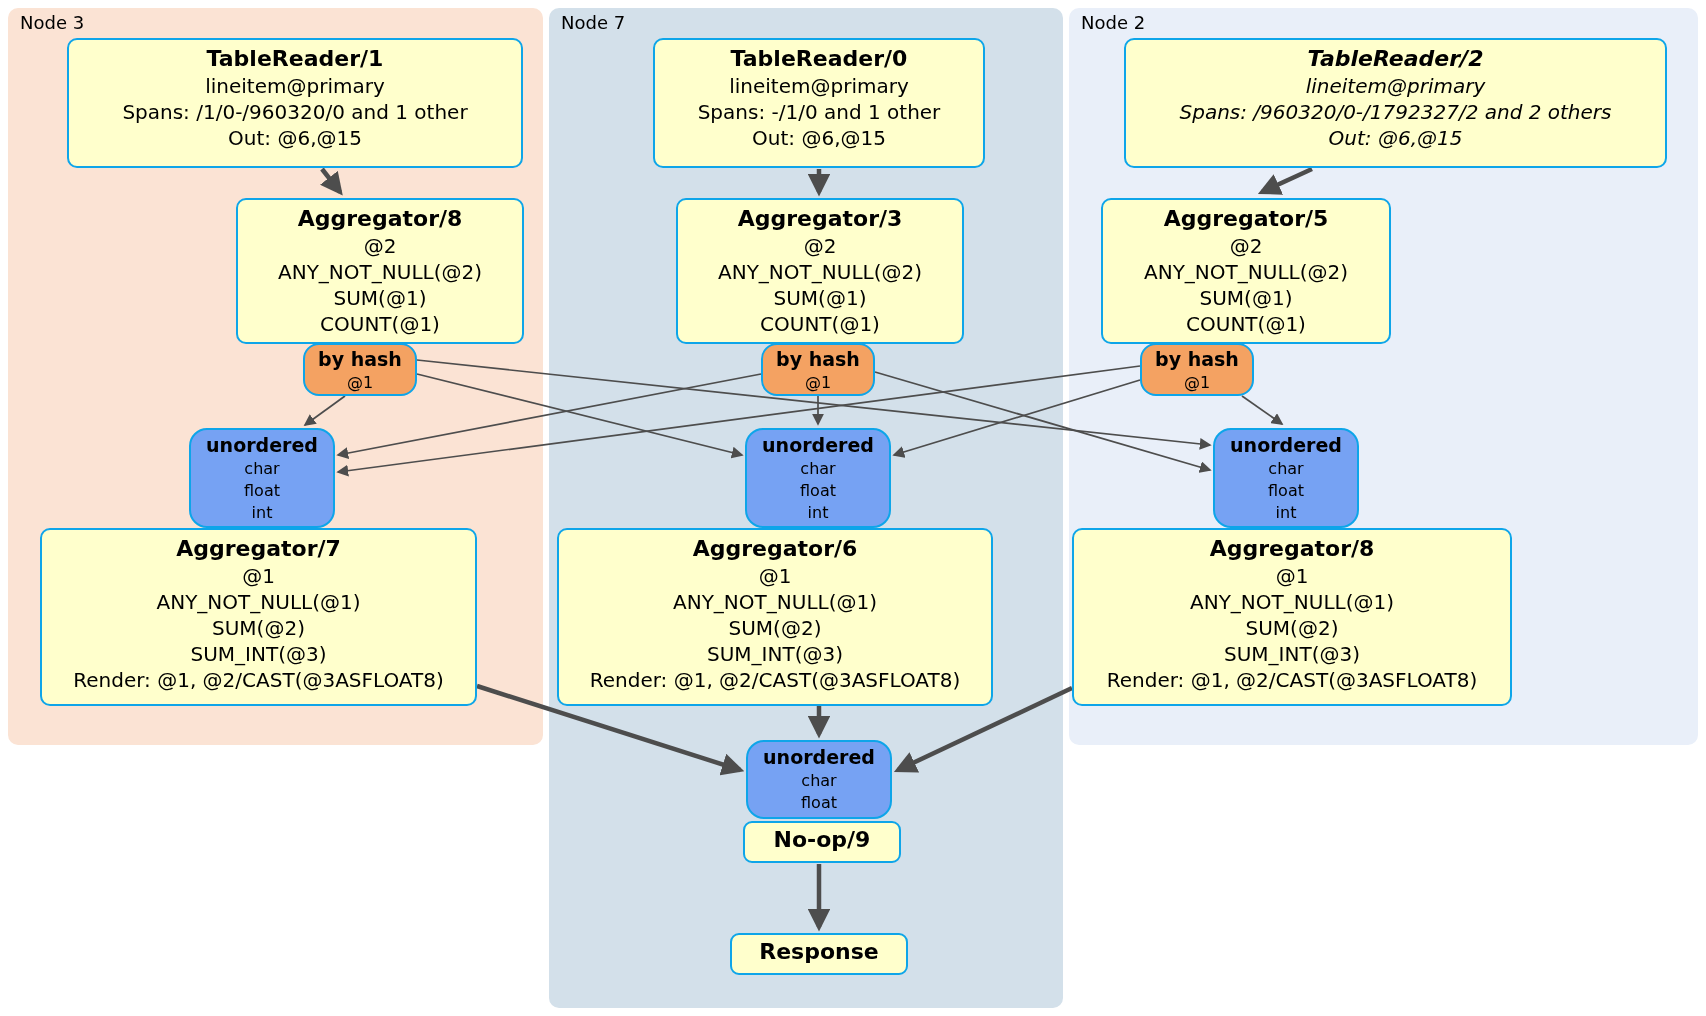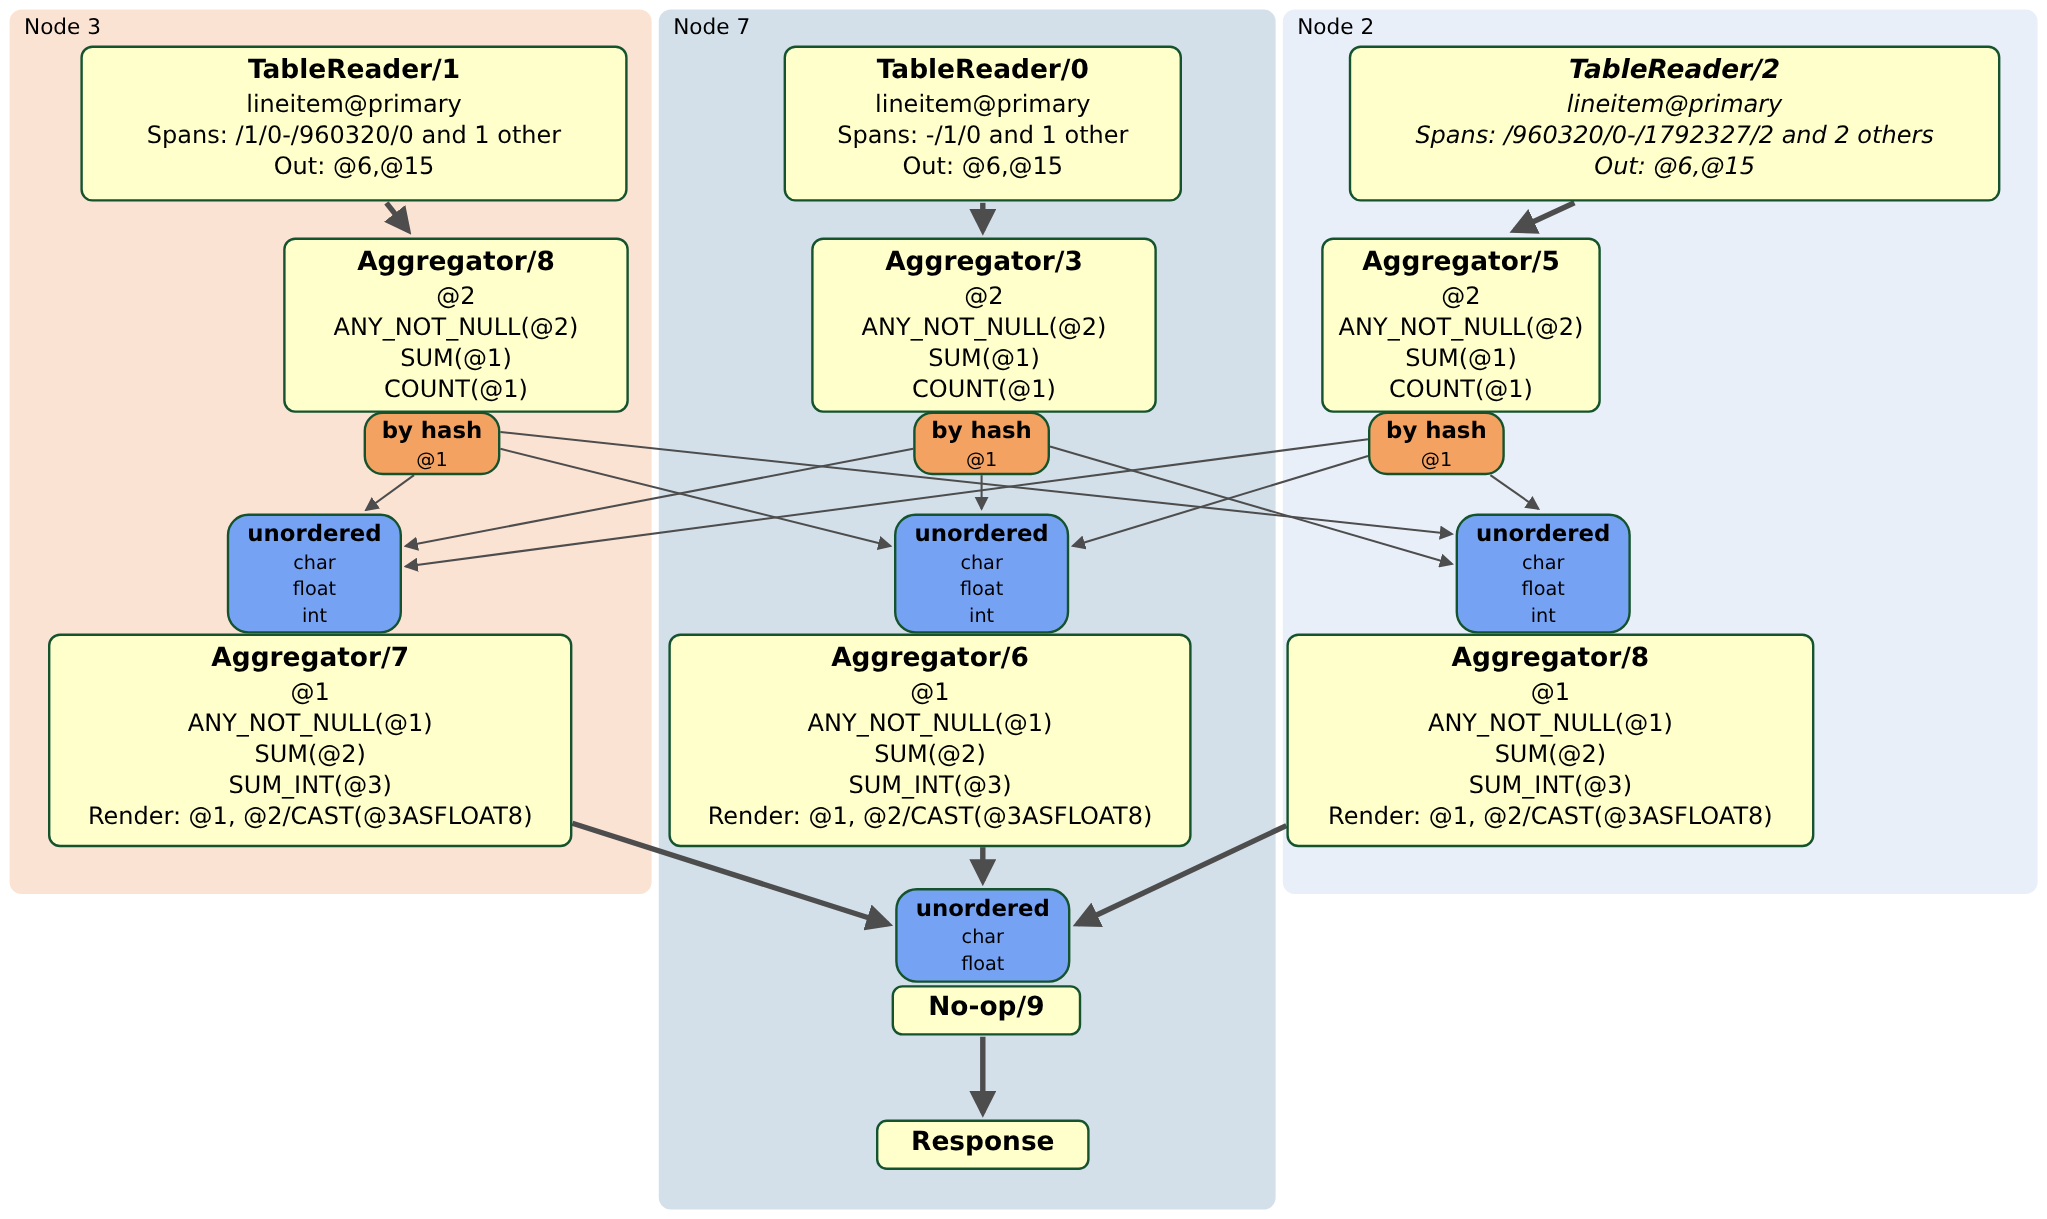--- a/index.html
+++ b/index.html
@@ -1,21 +1,21 @@
 <!DOCTYPE html>
 <html><head>
 <meta charset="utf-8">
 <style>
   html,body{margin:0;padding:0;background:#ffffff;}
   #stage{position:relative;width:1706px;height:1016px;overflow:hidden;
          font-family:"DejaVu Sans","Liberation Sans",sans-serif;color:#000;}
   .region{position:absolute;border-radius:10px;z-index:0;}
   .region-label{position:absolute;font-size:18px;z-index:1;}
   svg.edges{position:absolute;left:0;top:0;z-index:2;}
-  .box{position:absolute;background:#ffffcc;border:2px solid #14532d;border-radius:10px;
+  .box{position:absolute;background:#ffffcc;border:2px solid #0ea5e9;border-radius:10px;
        box-sizing:border-box;text-align:center;z-index:3;padding:4px 6px;}
   .box .title{font-weight:bold;font-size:22px;line-height:29px;white-space:nowrap;}
   .box .line{font-size:20px;line-height:26px;white-space:nowrap;}
   .router{background:#f4a262;border-radius:16px;z-index:4;padding:2px 4px;}
   .router .title{font-size:19px;line-height:25px;}
   .router .line{font-size:16px;line-height:21px;}
   .sync{background:#76a2f3;border-radius:18px;z-index:4;padding:3px 4px;}
   .sync .title{font-size:19px;line-height:25px;}
   .sync .line{font-size:16px;line-height:22px;}
   .mini{padding:2px 8px;border-radius:9px;}
@@ -140,21 +140,21 @@
   <div class="box mini" style="left:730px;top:933px;width:178px;height:42px;">
     <div class="title">Response</div>
   </div>
 
   <div class="box" style="left:1124px;top:38px;width:543px;height:130px;font-style:italic;">
     <div class="title">TableReader/2</div>
     <div class="line">lineitem@primary</div>
     <div class="line">Spans: /960320/0-/1792327/2 and 2 others</div>
     <div class="line">Out: @6,@15</div>
   </div>
-  <div class="box" style="left:1101px;top:198px;width:233px;height:146px;">
+  <div class="box" style="left:1101px;top:198px;width:290px;height:146px;">
     <div class="title">Aggregator/5</div>
     <div class="line">@2</div>
     <div class="line">ANY_NOT_NULL(@2)</div>
     <div class="line">SUM(@1)</div>
     <div class="line">COUNT(@1)</div>
   </div>
   <div class="box router" style="left:1140px;top:343px;width:114px;height:53px;">
     <div class="title">by hash</div>
     <div class="line">@1</div>
   </div>

